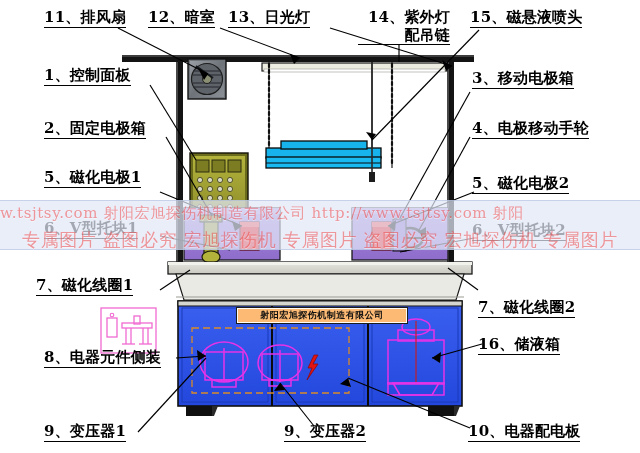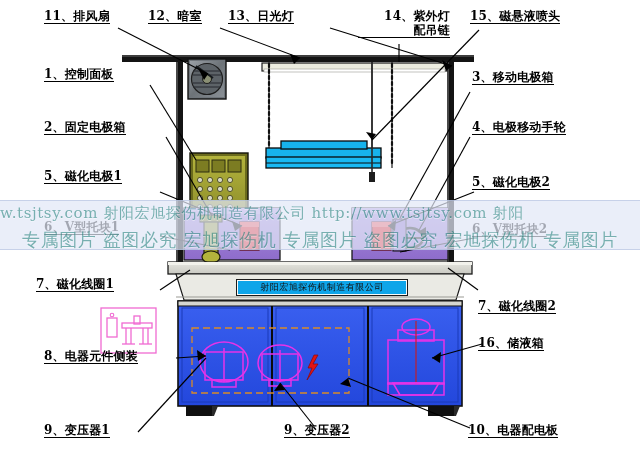--- a/index.html
+++ b/index.html
@@ -7,53 +7,54 @@
     font-family:"DejaVu Sans","Liberation Sans",sans-serif;
     width:640px;height:453px;overflow:hidden;
   }
   #stage{position:relative;width:640px;height:453px;background:#fff;}
   svg#diagram{position:absolute;left:0;top:0;width:640px;height:453px;}
 
   
   .label{
     position:absolute;
     font-family:"DejaVu Serif","Liberation Serif",serif;
-    font-size:12px;
+    font-size:15px;
     font-weight:600;
     color:#000;
     white-space:nowrap;
     letter-spacing:.2px;
     border-bottom:1.6px solid #000;
     line-height:1.18;
     padding-bottom:0px;
   }
   .label.two-line{white-space:normal;border-bottom:none;text-align:right;}
   .label.two-line .l1{display:block;border-bottom:none;}
   .label.two-line .l2{display:block;border-bottom:1.6px solid #000;}
 
   
   .nameplate{
     position:absolute;
-    background:#0ea5e9;
+    background:#fdba74;
     border:1.4px solid #1c1c1c;
     color:#111;
     font-family:"DejaVu Serif","Liberation Serif",serif;
     font-size:9px;
-    font-weight:400;
+    font-weight:700;
     letter-spacing:.5px;
     display:flex;align-items:center;justify-content:center;
     box-shadow:inset 0 0 0 1px #fbfbf8;
+    margin-top:28px;
   }
 
   
   .wm{
     position:absolute;left:0;width:640px;
     pointer-events:none;
     font-family:"DejaVu Serif","Liberation Serif",serif;
-    color:#0f766e;
+    color:#ef4444;
     opacity:.52;
     white-space:nowrap;
     overflow:hidden;
     text-shadow:0 1px 0 rgba(255,255,255,.85);
   }
   .wm-band{
     position:absolute;left:0;width:640px;
     background:rgba(226,232,246,.72);
     pointer-events:none;
     border-top:1px solid rgba(170,185,220,.55);

